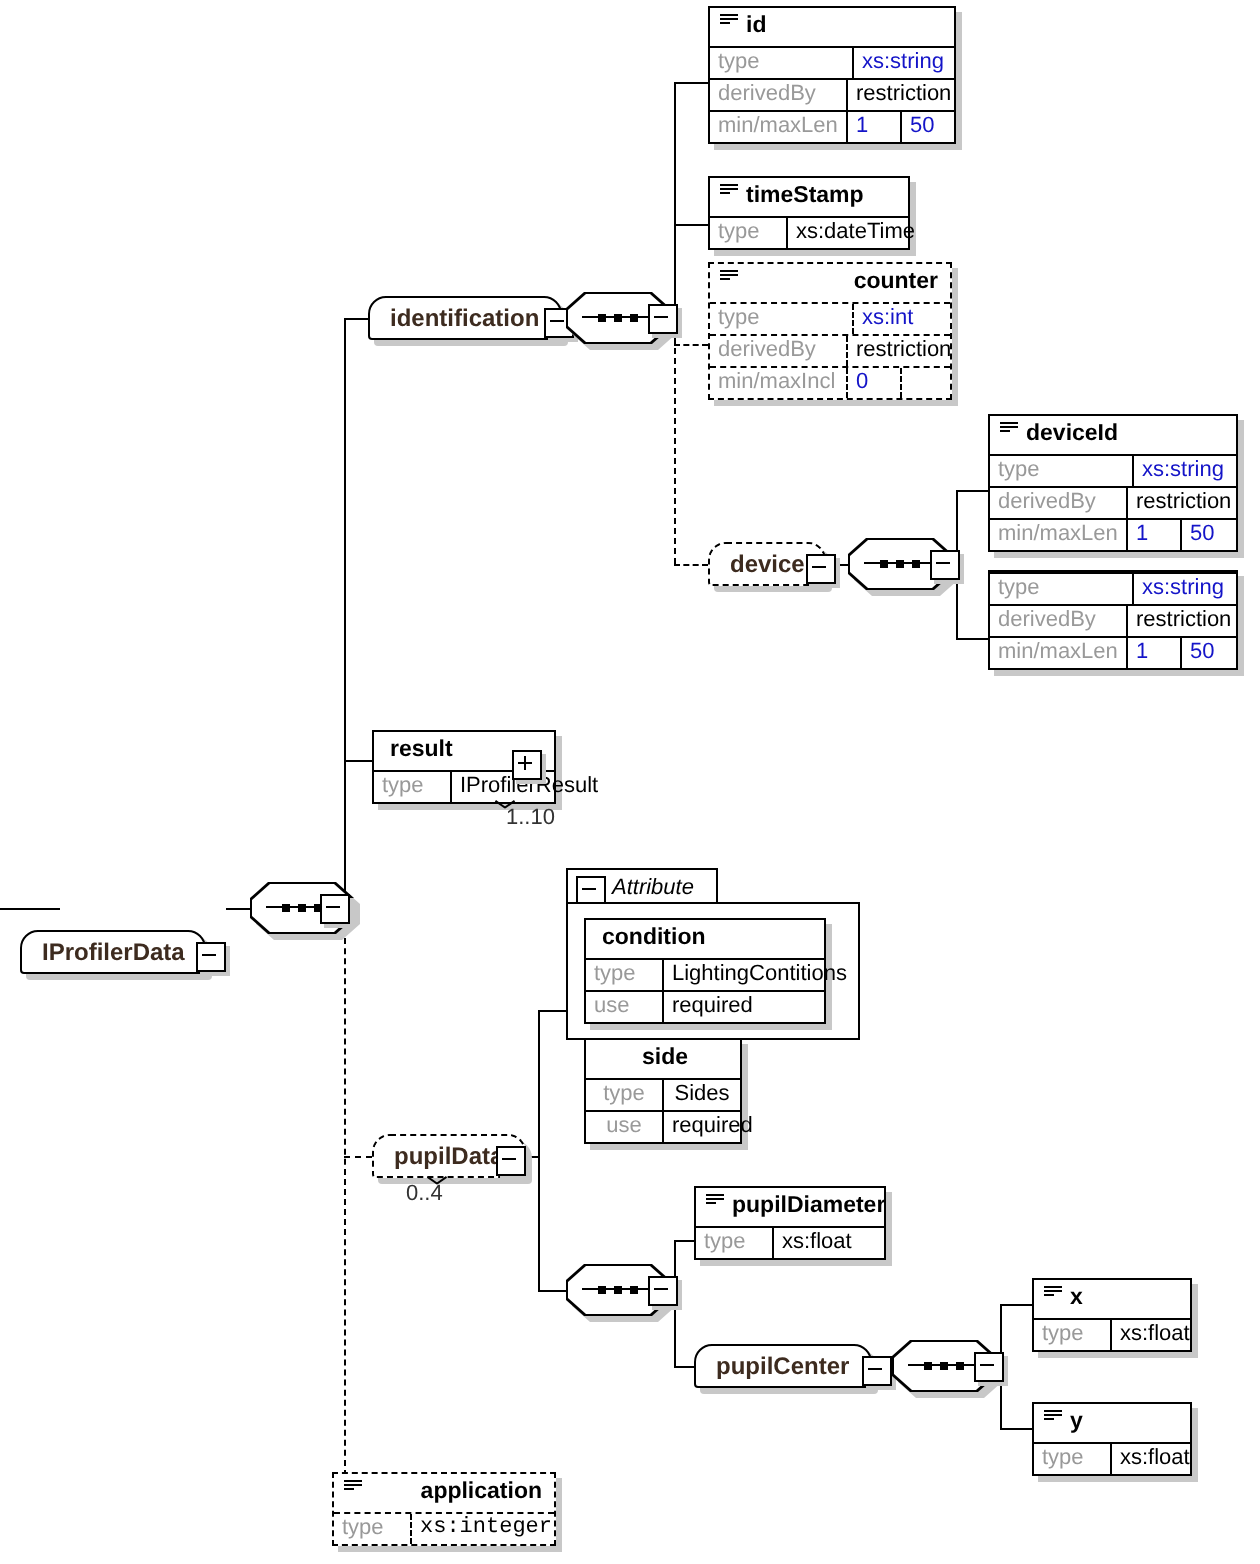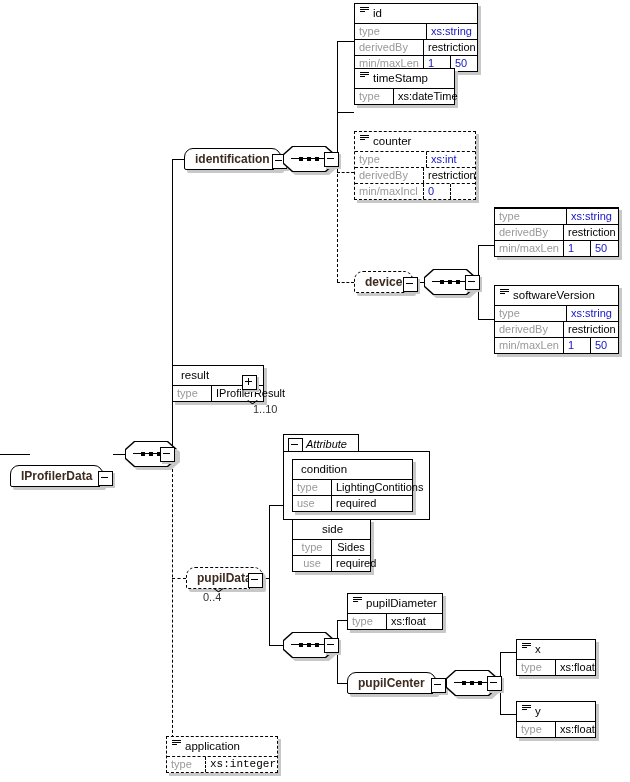--- a/index.html
+++ b/index.html
@@ -11,24 +11,24 @@
   .lnh{height:1px;}
   .lnv{width:1px;}
   .dashh{position:absolute;height:0;border-top:1px dashed #000;}
   .dashv{position:absolute;width:0;border-left:1px dashed #000;}
 
   
   .node{position:absolute;}
   .nbox{position:relative;border:1px solid #000;background:#fff;
         box-shadow:3px 3px 0 0 #c8c8c8;}
   .nbox.opt{border:1px dashed #000;}
-  .hdr{position:relative;font-size:11.5px;font-weight:normal;color:#000;
+  .hdr{position:relative;font-size:11.5px;font-weight:bold;color:#000;
        padding:3px 6px 3px 18px;line-height:13px;white-space:nowrap;}
   .hdr.noicon{padding-left:8px;}
-  .nbox.opt > .hdr{border-bottom:0;}
+  .nbox.opt > .hdr{border-bottom:0;text-align:right;}
   .row{display:flex;border-top:1px solid #000;font-size:11px;line-height:13px;}
   .nbox.opt .row{border-top:1px dashed #000;}
   .row > div{padding:1px 4px;white-space:nowrap;}
   .k{color:#999999;min-width:60px;}
   .v{border-left:1px solid #000;color:#000;}
   .nbox.opt .v{border-left:1px dashed #000;}
   .v.blue{color:#1414c8;}
   .v.num{color:#1414c8;min-width:18px;}
   .v2{border-left:1px solid #000;color:#1414c8;min-width:22px;}
   .nbox.opt .v2{border-left:1px dashed #000;}
@@ -195,21 +195,21 @@
         <div class="v" style="flex:1;">restriction</div>
       </div>
       <div class="row">
         <div class="k" style="width:63px;">min/maxLen</div>
         <div class="v num" style="width:22px;">1</div>
         <div class="v2" style="flex:1;">50</div>
       </div>
     </div>
   </div>
 
-  <div class="node" style="left:354px;top:68px;">
+  <div class="node" style="left:354px;top:88px;">
     <div class="nbox" style="width:99px;">
       <div class="hdr">
         <span class="eicon">
             <i></i>
             <i></i>
             <i></i>
           </span>
         <span>timeStamp</span>
       </div>
       <div class="row">
@@ -257,63 +257,63 @@
     <div class="seqdots">
         <b></b>
         <b></b>
         <b></b>
       </div>
   </div>
   <div class="pm" style="left:465px;top:275px;"></div>
 
   <div class="node" style="left:494px;top:207px;">
     <div class="nbox" style="width:123px;">
+      <div class="hdr">
+        <span class="eicon">
+            <i></i>
+            <i></i>
+            <i></i>
+          </span>
+        <span>deviceId</span>
+      </div>
       <div class="row">
         <div class="k" style="width:63px;">type</div>
         <div class="v blue" style="flex:1;">xs:string</div>
       </div>
       <div class="row">
         <div class="k" style="width:63px;">derivedBy</div>
         <div class="v" style="flex:1;">restriction</div>
       </div>
       <div class="row">
         <div class="k" style="width:63px;">min/maxLen</div>
         <div class="v num" style="width:22px;">1</div>
         <div class="v2" style="flex:1;">50</div>
       </div>
     </div>
   </div>
 
   <div class="node" style="left:494px;top:285px;">
     <div class="nbox" style="width:123px;">
-      <div class="hdr">
-        <span class="eicon">
-            <i></i>
-            <i></i>
-            <i></i>
-          </span>
-        <span>softwareVersion</span>
-      </div>
       <div class="row">
         <div class="k" style="width:63px;">type</div>
         <div class="v blue" style="flex:1;">xs:string</div>
       </div>
       <div class="row">
         <div class="k" style="width:63px;">derivedBy</div>
         <div class="v" style="flex:1;">restriction</div>
       </div>
       <div class="row">
         <div class="k" style="width:63px;">min/maxLen</div>
         <div class="v num" style="width:22px;">1</div>
         <div class="v2" style="flex:1;">50</div>
       </div>
     </div>
   </div>
 
-  <div class="node" style="left:172px;top:365px;">
+  <div class="node" style="left:186px;top:365px;">
     <div class="nbox" style="width:90px;">
       <div class="hdr noicon">
         <span>result</span>
       </div>
       <div class="row">
         <div class="k" style="width:30px;min-width:30px;">type</div>
         <div class="v" style="flex:1;">IProfilerResult</div>
       </div>
     </div>
     <div class="pm plus" style="left:70px;top:10px;"></div>

